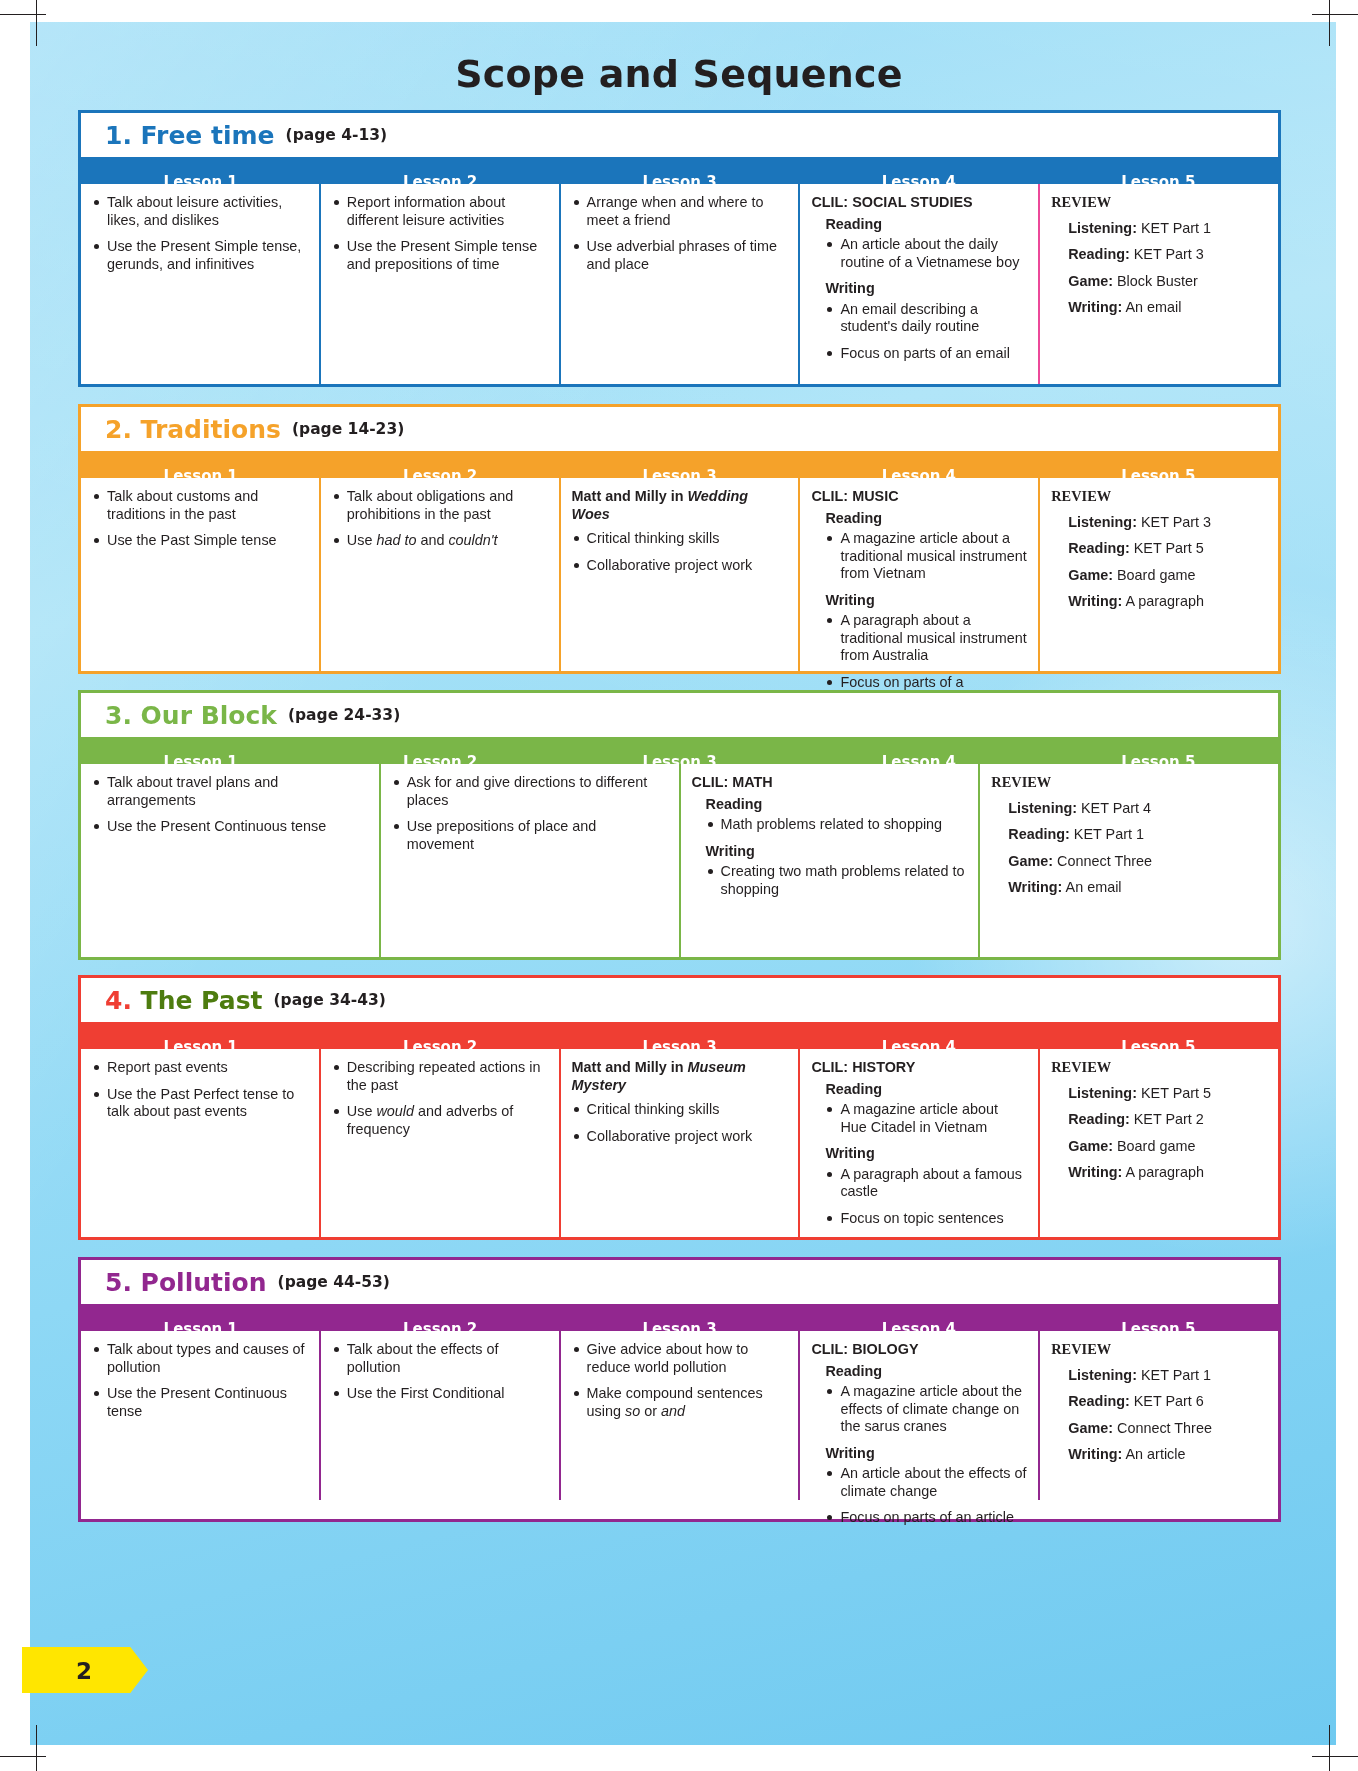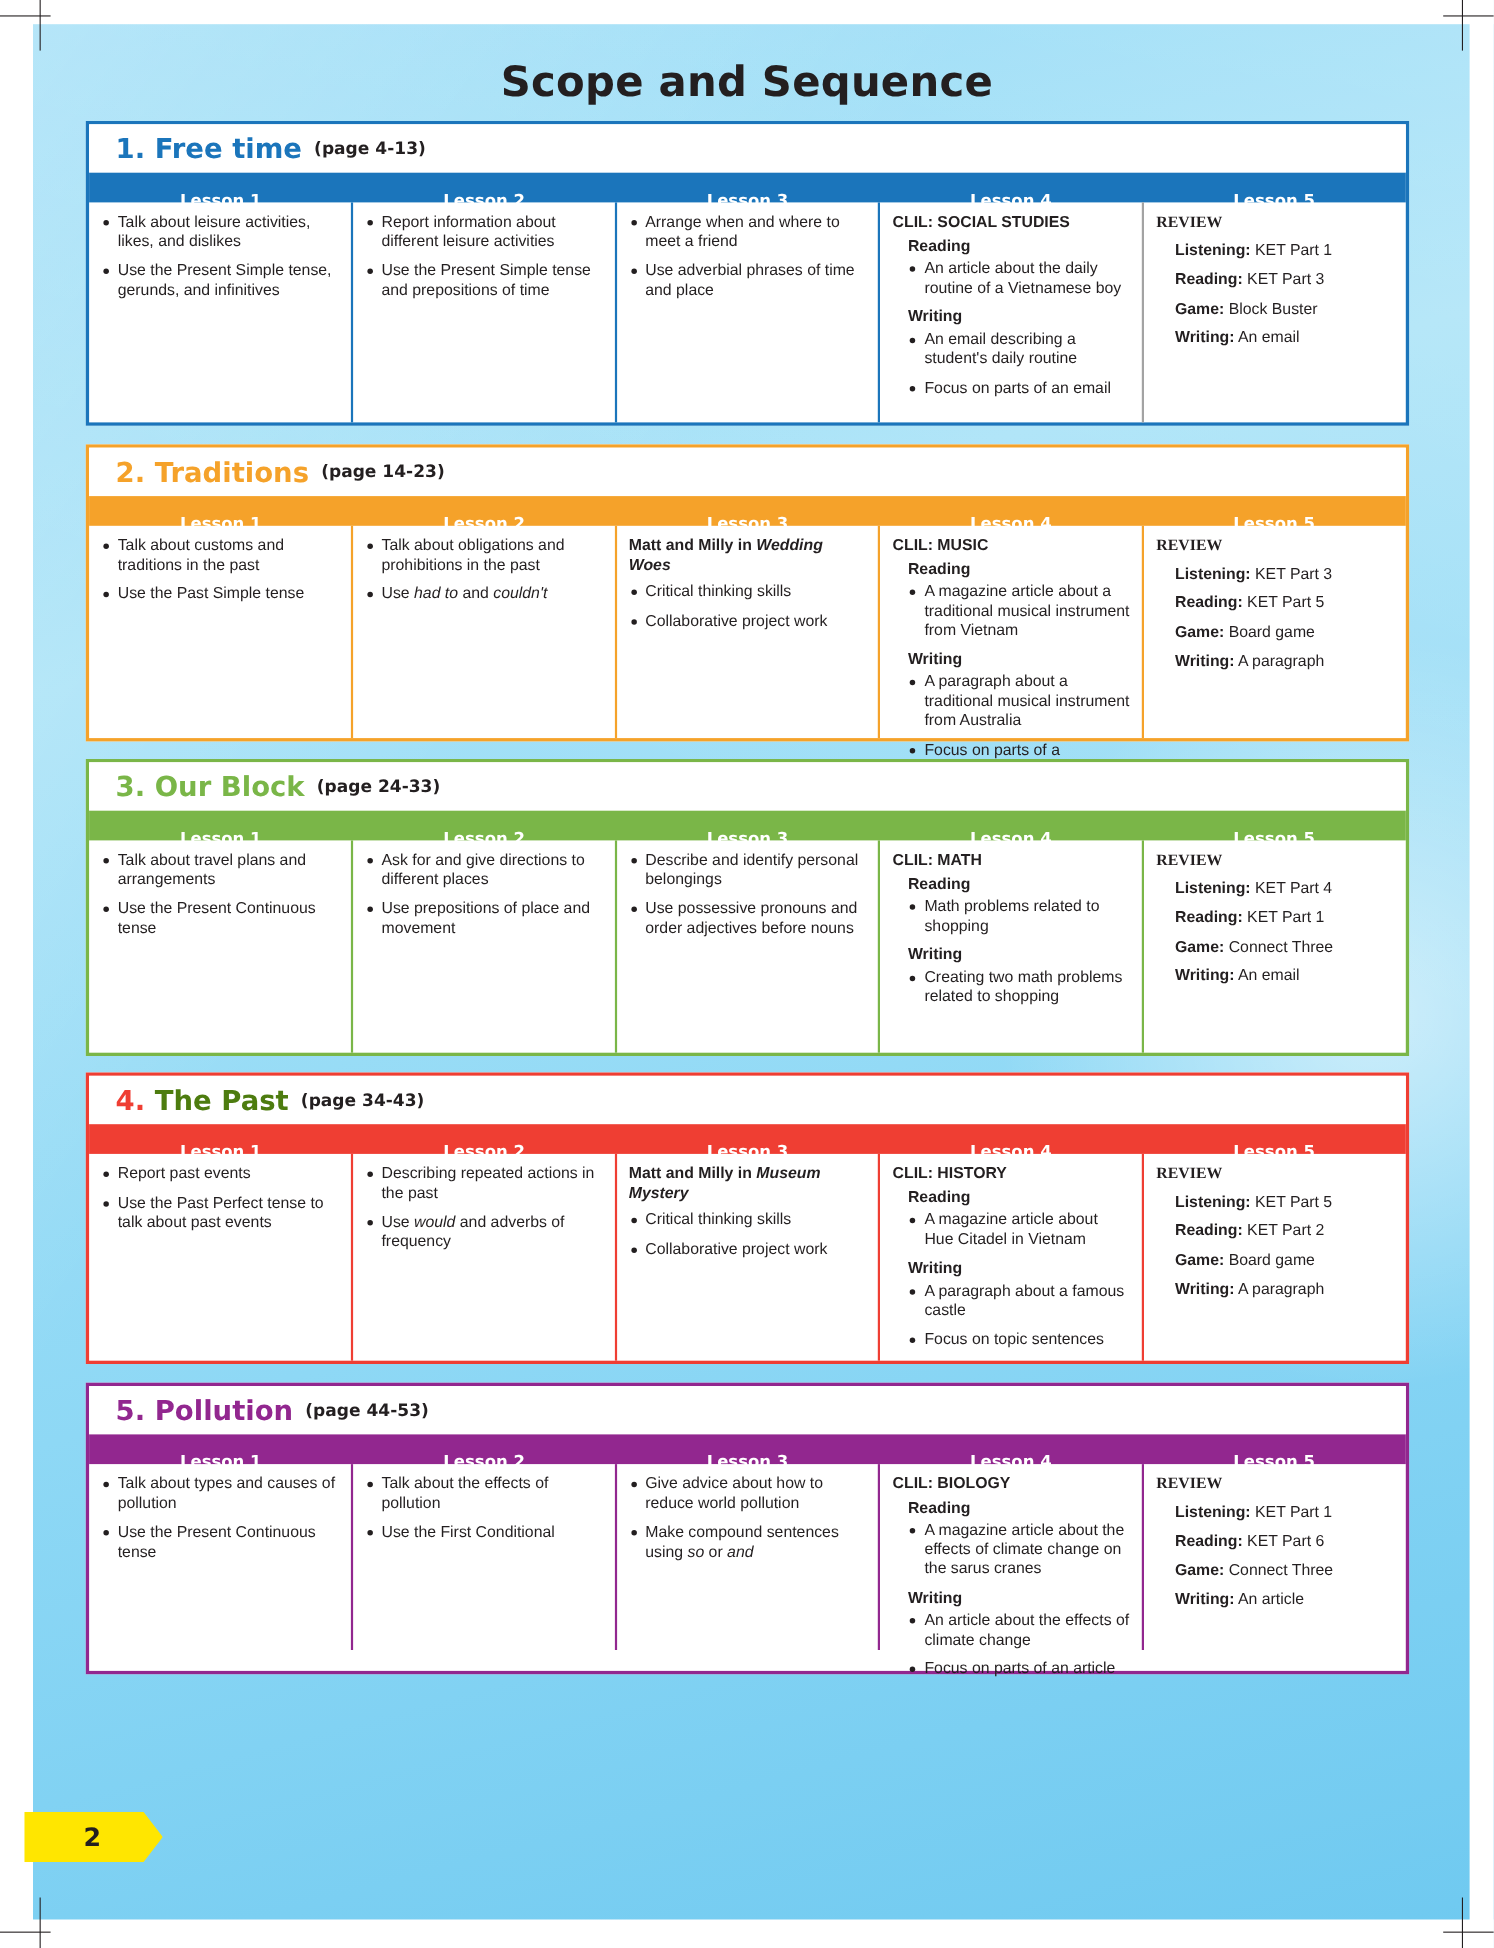--- a/index.html
+++ b/index.html
@@ -178,21 +178,21 @@
               <li>Report information about different leisure activities</li>
               <li>Use the Present Simple tense and prepositions of time</li>
             </ul>
           </div>
           <div class="cell" style="border-right:2px solid #1b75bb">
             <ul class="b">
               <li>Arrange when and where to meet a friend</li>
               <li>Use adverbial phrases of time and place</li>
             </ul>
           </div>
-          <div class="cell" style="border-right:2px solid #a3a3a3">
+          <div class="cell" style="border-right:2px solid #ec4899">
             <div class="clil-head">CLIL: SOCIAL STUDIES</div>
             <div style="margin-left:14px">
               <div class="sub-head">Reading</div>
               <ul class="b">
                 <li>An article about the daily routine of a Vietnamese boy</li>
               </ul>
               <div class="sub-head">Writing</div>
               <ul class="b">
                 <li>An email describing a student's daily routine</li>
                 <li>Focus on parts of an email</li>
@@ -284,26 +284,20 @@
               <li>Use the Present Continuous tense</li>
             </ul>
           </div>
           <div class="cell" style="border-right:2px solid #7ab648">
             <ul class="b">
               <li>Ask for and give directions to different places</li>
               <li>Use prepositions of place and movement</li>
             </ul>
           </div>
           <div class="cell" style="border-right:2px solid #7ab648">
-            <ul class="b">
-              <li>Describe and identify personal belongings</li>
-              <li>Use possessive pronouns and order adjectives before nouns</li>
-            </ul>
-          </div>
-          <div class="cell" style="border-right:2px solid #7ab648">
             <div class="clil-head">CLIL: MATH</div>
             <div style="margin-left:14px">
               <div class="sub-head">Reading</div>
               <ul class="b">
                 <li>Math problems related to shopping</li>
               </ul>
               <div class="sub-head">Writing</div>
               <ul class="b">
                 <li>Creating two math problems related to shopping</li>
               </ul>

